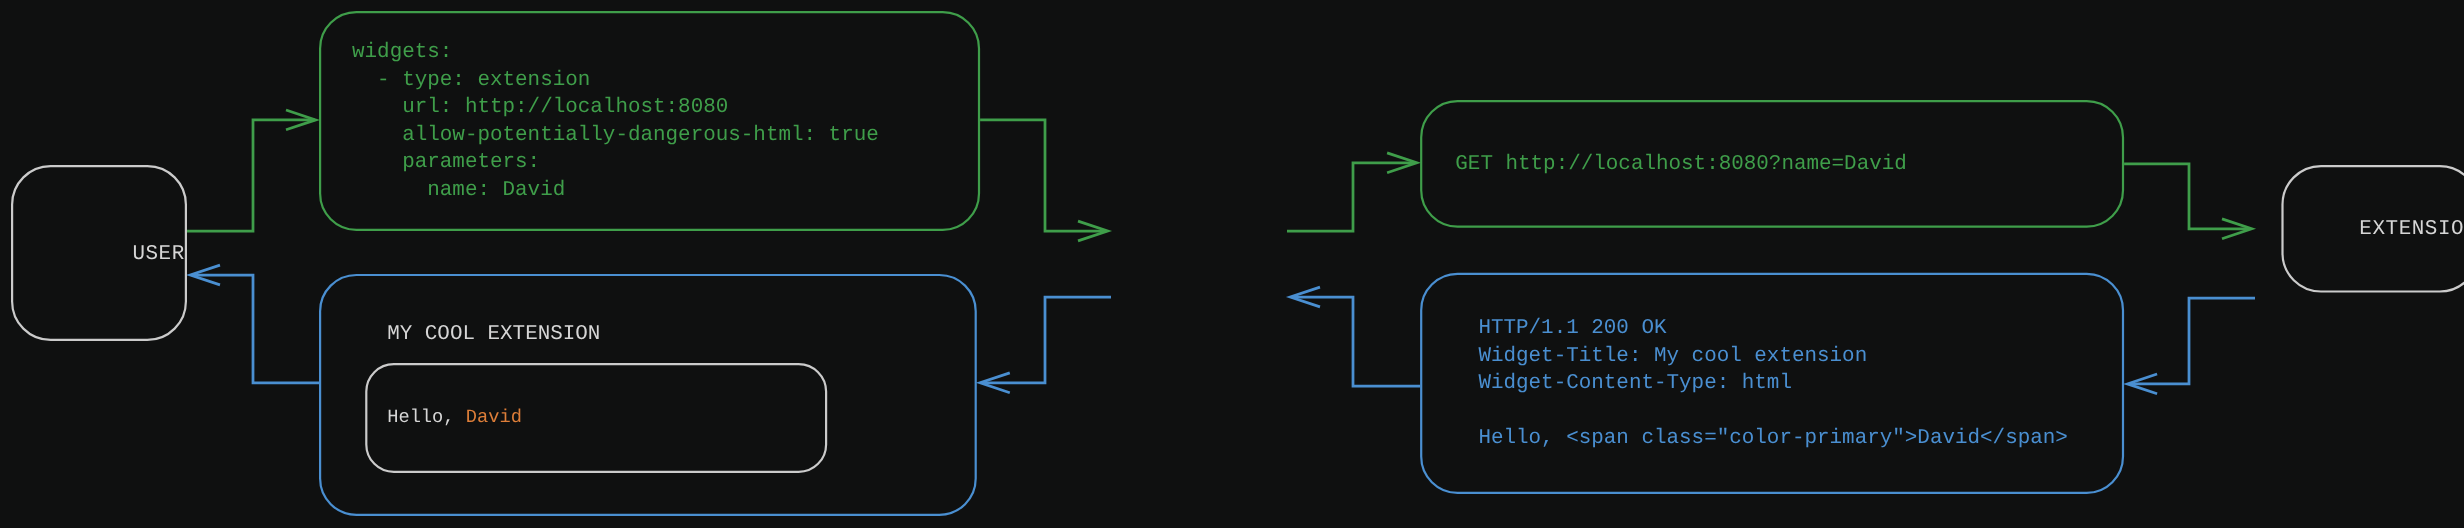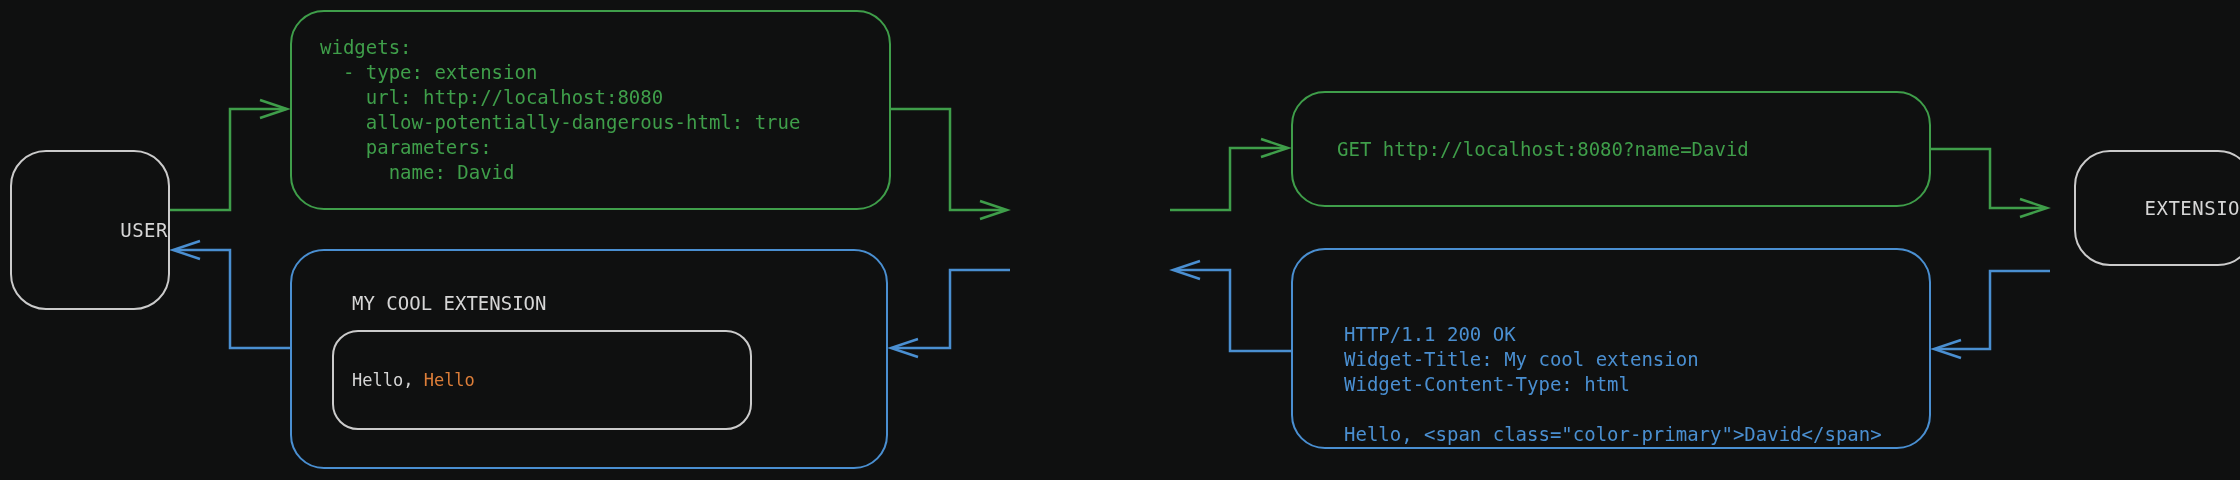--- a/index.html
+++ b/index.html
@@ -16,21 +16,21 @@
     width:2240px;height:480px;
     background:var(--bg);
     overflow:hidden;
     font-family:"DejaVu Sans Mono","Liberation Mono",monospace;
   }
   #wires{position:absolute;left:0;top:0;z-index:1;}
   #wires path{fill:none;stroke-width:2.5px;}
   #wires .wire-green{stroke:var(--green);}
   #wires .wire-blue{stroke:var(--blue);}
 
-  .box{position:absolute;z-index:2;box-sizing:border-box;background:var(--bg);}
+  .box{position:absolute;z-index:2;box-sizing:border-box;background:var(--bg);font-family:Liberation Mono, monospace;}
 
   .node{
     border:2px solid var(--node-border);
     border-radius:36px;
     display:flex;align-items:center;justify-content:flex-end;
     color:var(--text-grey);
     font-size:19px;letter-spacing:.5px;
   }
   #node-user{left:10px;top:150px;width:160px;height:160px;}
   #node-glance{left:1010px;top:150px;width:160px;height:160px;}
@@ -42,27 +42,26 @@
     font-size:19px;line-height:25px;white-space:pre;
   }
   #config-box{
     left:290px;top:10px;width:601px;height:200px;
     border:2px solid var(--green);color:var(--green);
     padding-left:28px;
   }
   #request-box{
     left:1291px;top:91px;width:640px;height:116px;
     border:2px solid var(--green);color:var(--green);
-    padding-left:44px;
+    padding-left:30px;
   }
   #response-box{
     left:1291px;top:248px;width:640px;height:201px;
     border:2px solid var(--blue);color:var(--blue);
     padding-left:51px;
-    justify-content:flex-end;
   }
   #widget-box{
     left:290px;top:249px;width:598px;height:220px;
     border:2px solid var(--blue);
     border-radius:34px;
   }
   #widget-title{
     position:absolute;left:60px;top:41px;
     color:var(--text-grey);font-size:19px;white-space:pre;
   }
@@ -130,17 +129,17 @@
     <span>HTTP/1.1 200 OK
 Widget-Title: My cool extension
 Widget-Content-Type: html
 
 Hello, &lt;span class="color-primary"&gt;David&lt;/span&gt;</span>
   </div>
 
   <div class="box" id="widget-box">
     <span id="widget-title">MY COOL EXTENSION</span>
     <div id="widget-render">
-      <span class="prefix">Hello, </span><span class="name">Hello</span>
+      <span class="prefix">Hello, </span><span class="name">David</span>
     </div>
   </div>
 
 </div>
 
 </body></html>

